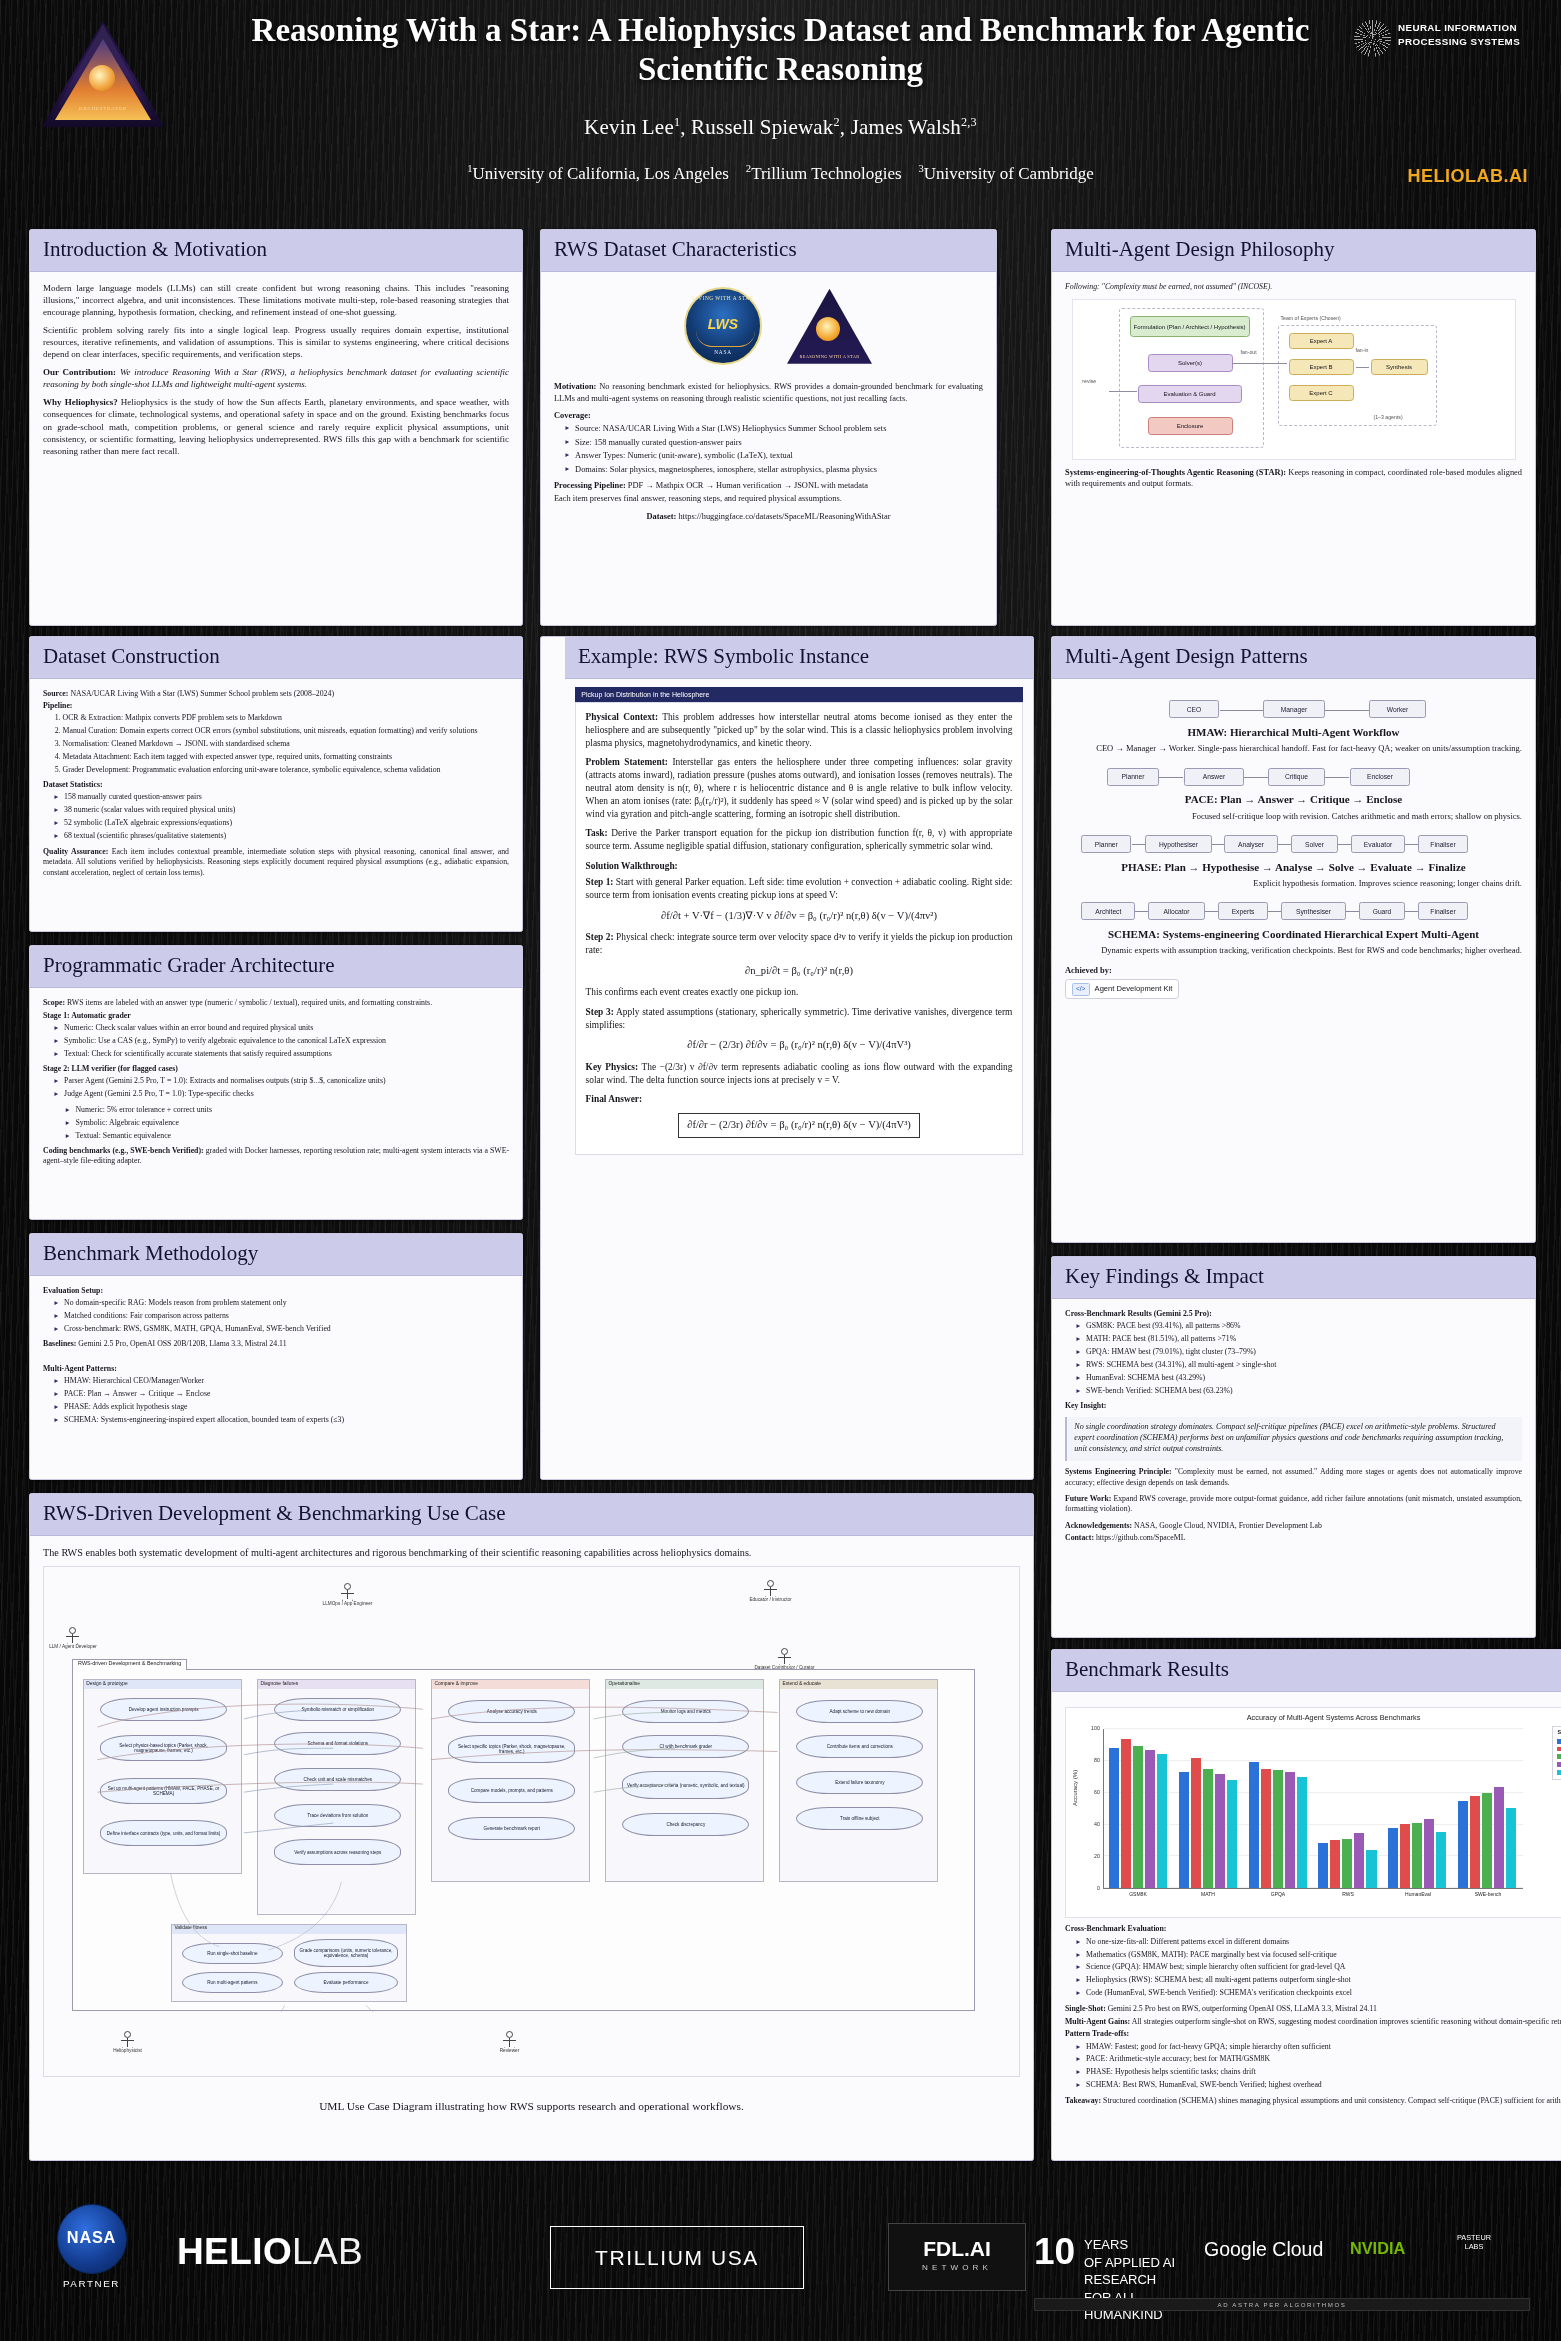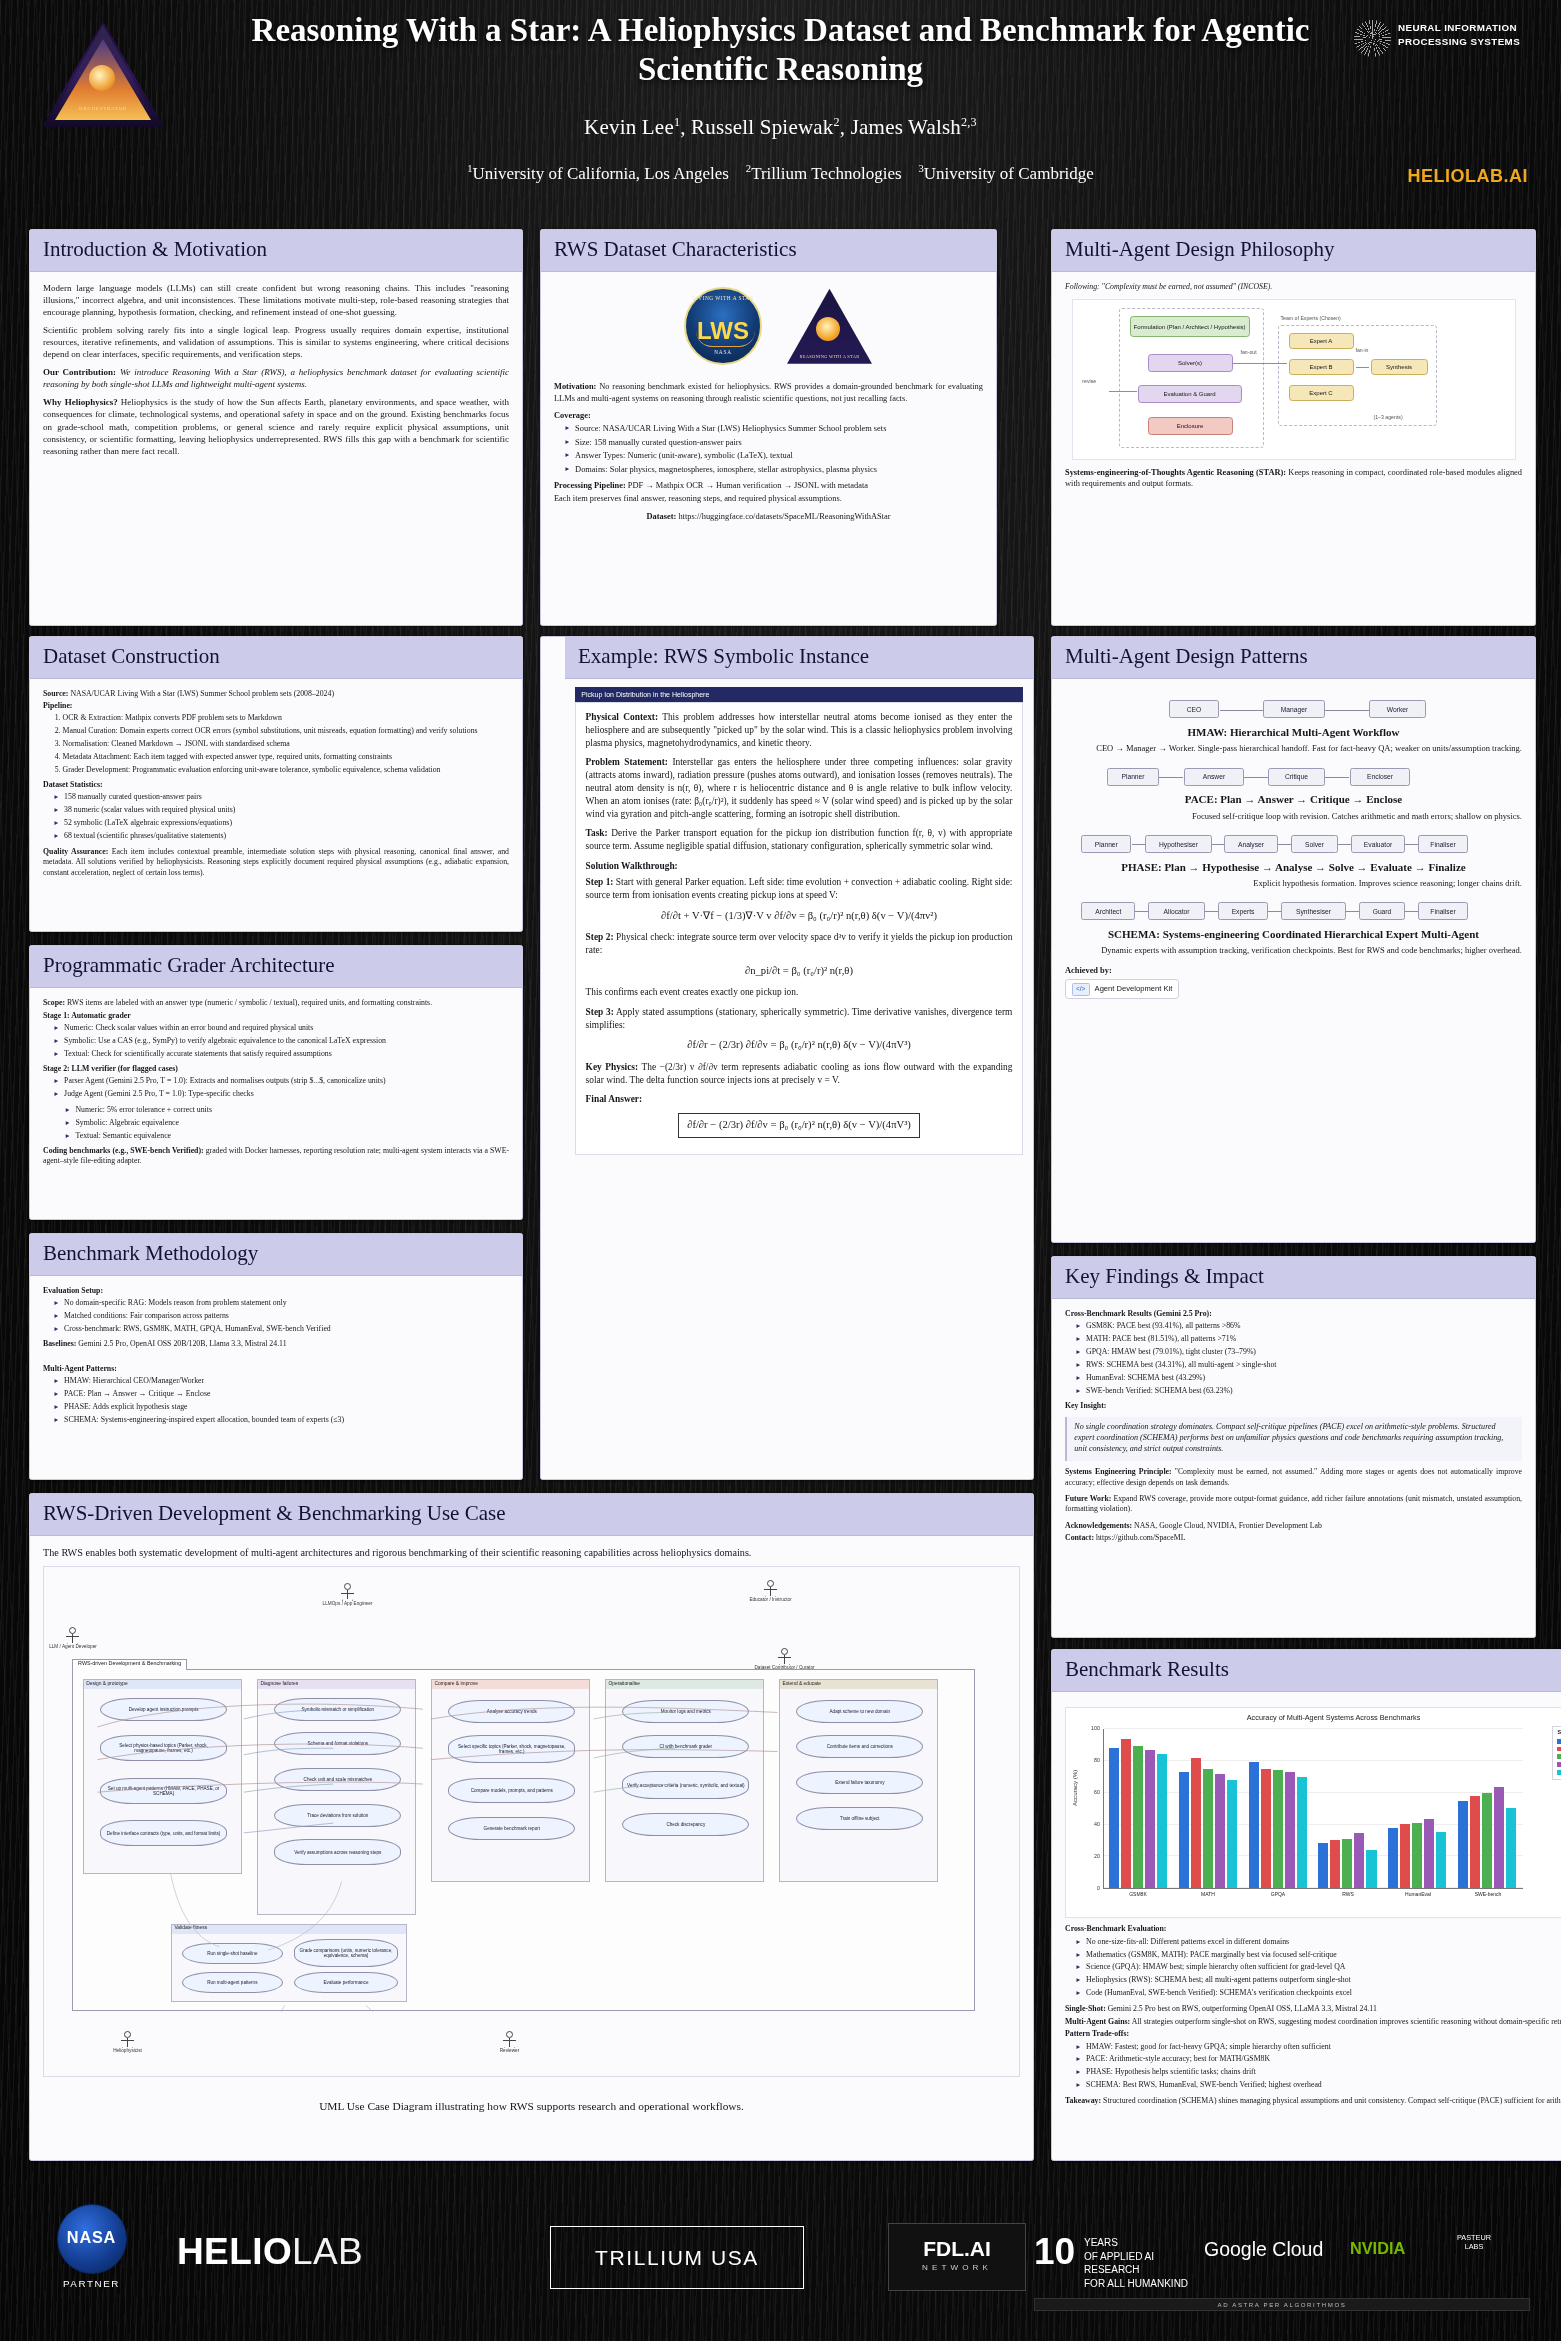--- a/index.html
+++ b/index.html
@@ -115,21 +115,21 @@
   #results{ left:1051px; top:1649px; width:565px; height:512px; }
 
   
   .logos { position:relative; height:88px; margin:3.3px 0 8.1px 0; }
   .lws-badge {
     position:absolute; left:130px; top:1.6px; width:78px; height:78px; border-radius:50%;
     background:radial-gradient(circle at 50% 35%, #2b6fc2 0%, #123a72 55%, #0a2148 100%);
     border:2.4px solid #e8d98a; color:#fff; text-align:center;
   }
   .lws-badge .lws-t { position:absolute; left:0; top:5.7px; width:100%; font-size:5.3px; letter-spacing:0.5px; color:#f3e7ae;}
-  .lws-badge .lws-m { position:absolute; left:0; top:26px; width:100%; font-size:24px; font-weight:bold; color:#ffd84a; font-family:"Liberation Sans",sans-serif;}
+  .lws-badge .lws-m { position:absolute; left:0; top:26px; width:100%; font-size:14px; font-weight:bold; color:#ffd84a; font-family:"Liberation Sans",sans-serif;font-style:italic;}
   .lws-badge .lws-b { position:absolute; left:0; bottom:6.5px; width:100%; font-size:5.3px; letter-spacing:0.8px; color:#e9e9e9;}
   .lws-badge .lws-arc { position:absolute; left:9.8px; top:42px; width:59px; height:16.3px; border-bottom:1.6px solid #e3a33b; border-radius:0 0 29px 29px;}
   .star-tri {
     position:absolute; left:233px; top:3.3px; width:85px; height:75px;
     background:linear-gradient(180deg,#1a1540 0%, #241a55 100%);
     clip-path:polygon(50% 0%, 100% 100%, 0% 100%);
     border:0;
   }
   .star-tri .sun { position:absolute; left:29px; top:28px; width:24.4px; height:24.4px; border-radius:50%;
      background:radial-gradient(circle at 45% 40%, #fff3bd, #f3a62c 60%, #d4741a); }
@@ -221,21 +221,21 @@
   .f-helio span.light { font-weight:normal; color:#f2f2f2; }
   .f-trill { position:absolute; left:550px; top:42px; width:254px; height:63px;
      border:1.6px solid #ffffff; color:#fff; display:flex; align-items:center; justify-content:center;
      font-family:"Liberation Sans",sans-serif; font-size:21px; letter-spacing:1.6px;}
   .f-fdl { position:absolute; left:888px; top:39px; width:138px; height:68px; background:#111;
      border:0.8px solid #444; color:#fff; text-align:center;}
   .f-fdl .m { font-family:"Liberation Sans",sans-serif; font-size:21px; font-weight:bold; margin-top:13px; }
   .f-fdl .s { font-family:"Liberation Sans",sans-serif; font-size:8.1px; letter-spacing:4.1px; margin-top:2.4px; color:#ccc;}
   .f-ten { position:absolute; left:1034px; top:39px; width:155px; height:68px; color:#fff;}
   .f-ten .big { position:absolute; left:0; top:8.1px; font-family:"Liberation Sans",sans-serif; font-size:37px; font-weight:bold;}
-  .f-ten .sub { position:absolute; left:50px; top:13px; font-family:"Liberation Sans",sans-serif; font-size:10px; line-height:1.35;}
+  .f-ten .sub { position:absolute; left:50px; top:13px; font-family:"Liberation Sans",sans-serif; font-size:13px; line-height:1.35;}
   .f-google { position:absolute; left:1204px; top:54px; color:#fff;
      font-family:"Liberation Sans",sans-serif; font-size:19.5px;}
   .f-nvidia { position:absolute; left:1350px; top:55px; color:#76b900;
      font-family:"Liberation Sans",sans-serif; font-size:16.3px; font-weight:bold;}
   .f-pasteur { position:absolute; left:1457px; top:49px; color:#fff; text-align:center;
      font-family:"Liberation Sans",sans-serif; font-size:7.3px; line-height:1.3;}
   .f-strip { position:absolute; left:1034px; top:114px; width:496px; height:13px; background:#1a1a1a;
      border:0.8px solid #333; color:#bbb; font-size:6.1px; font-family:"Liberation Sans",sans-serif;
      display:flex; align-items:center; justify-content:center; letter-spacing:1.6px;}
 </style>

